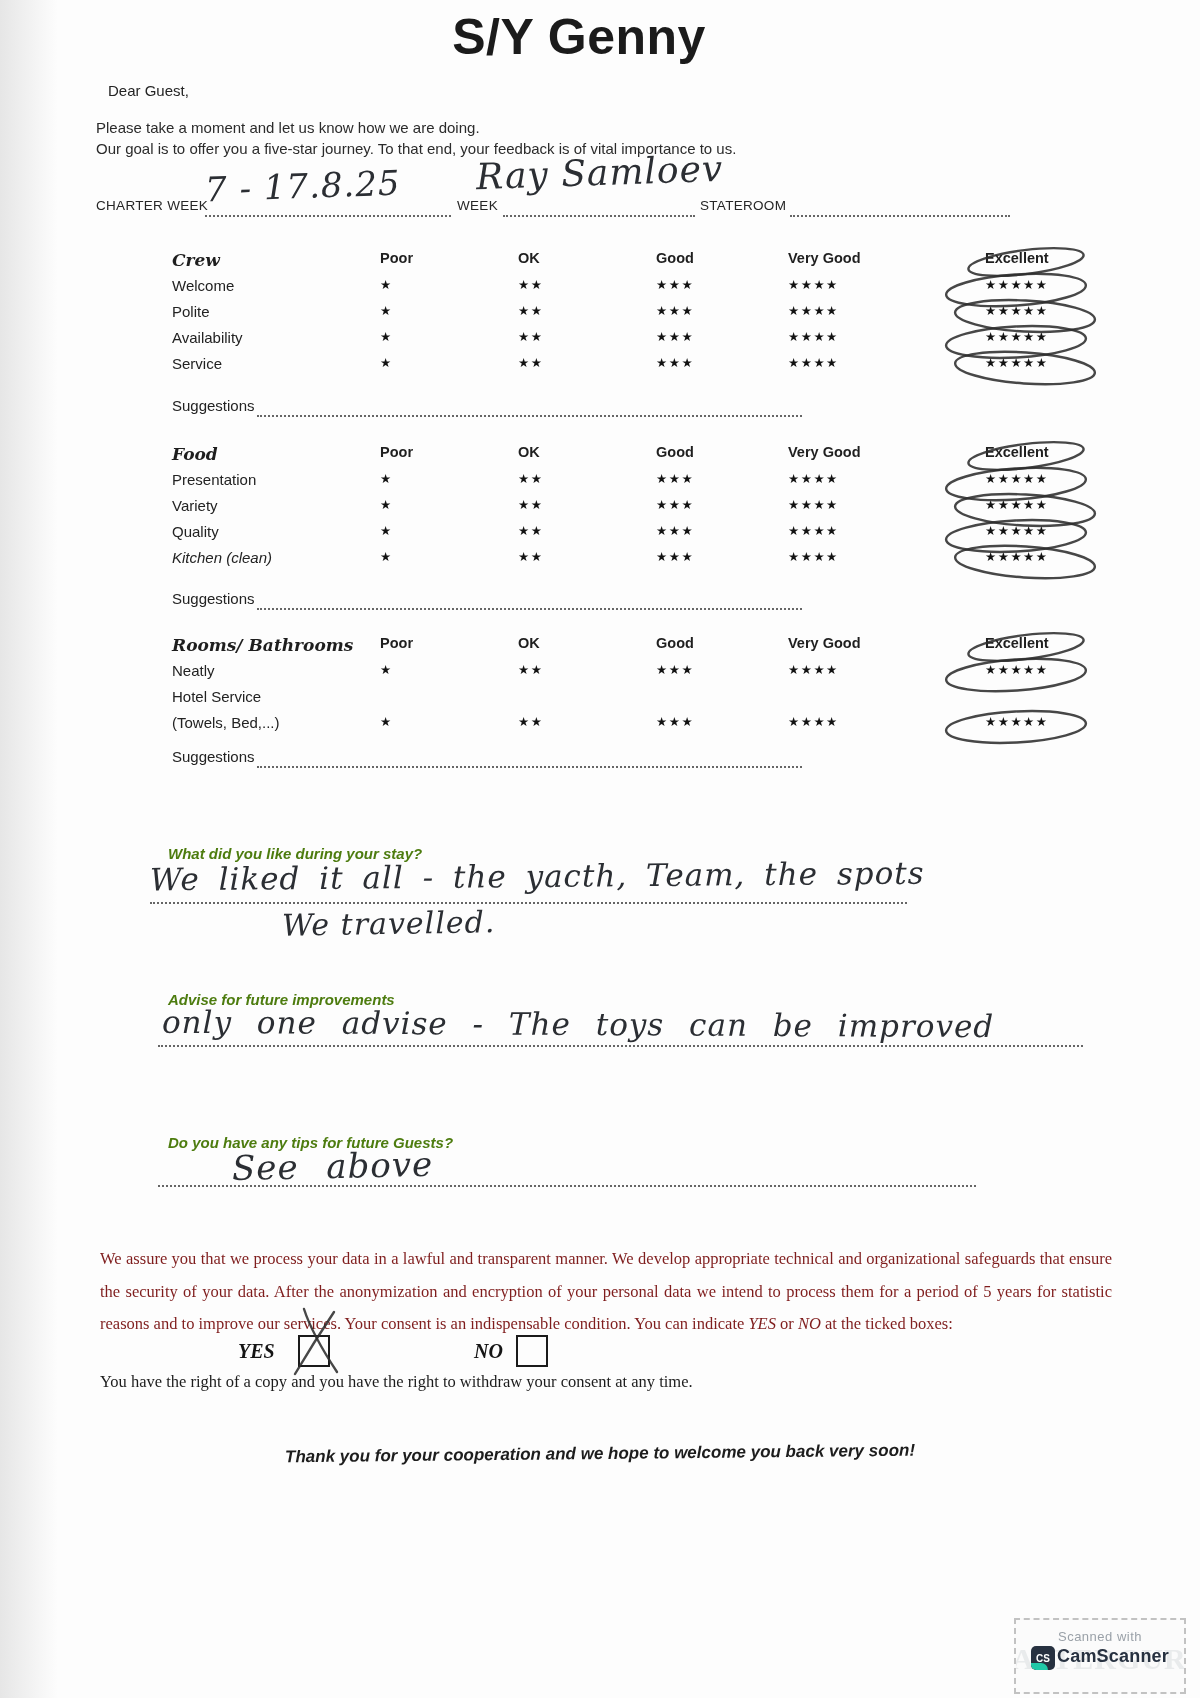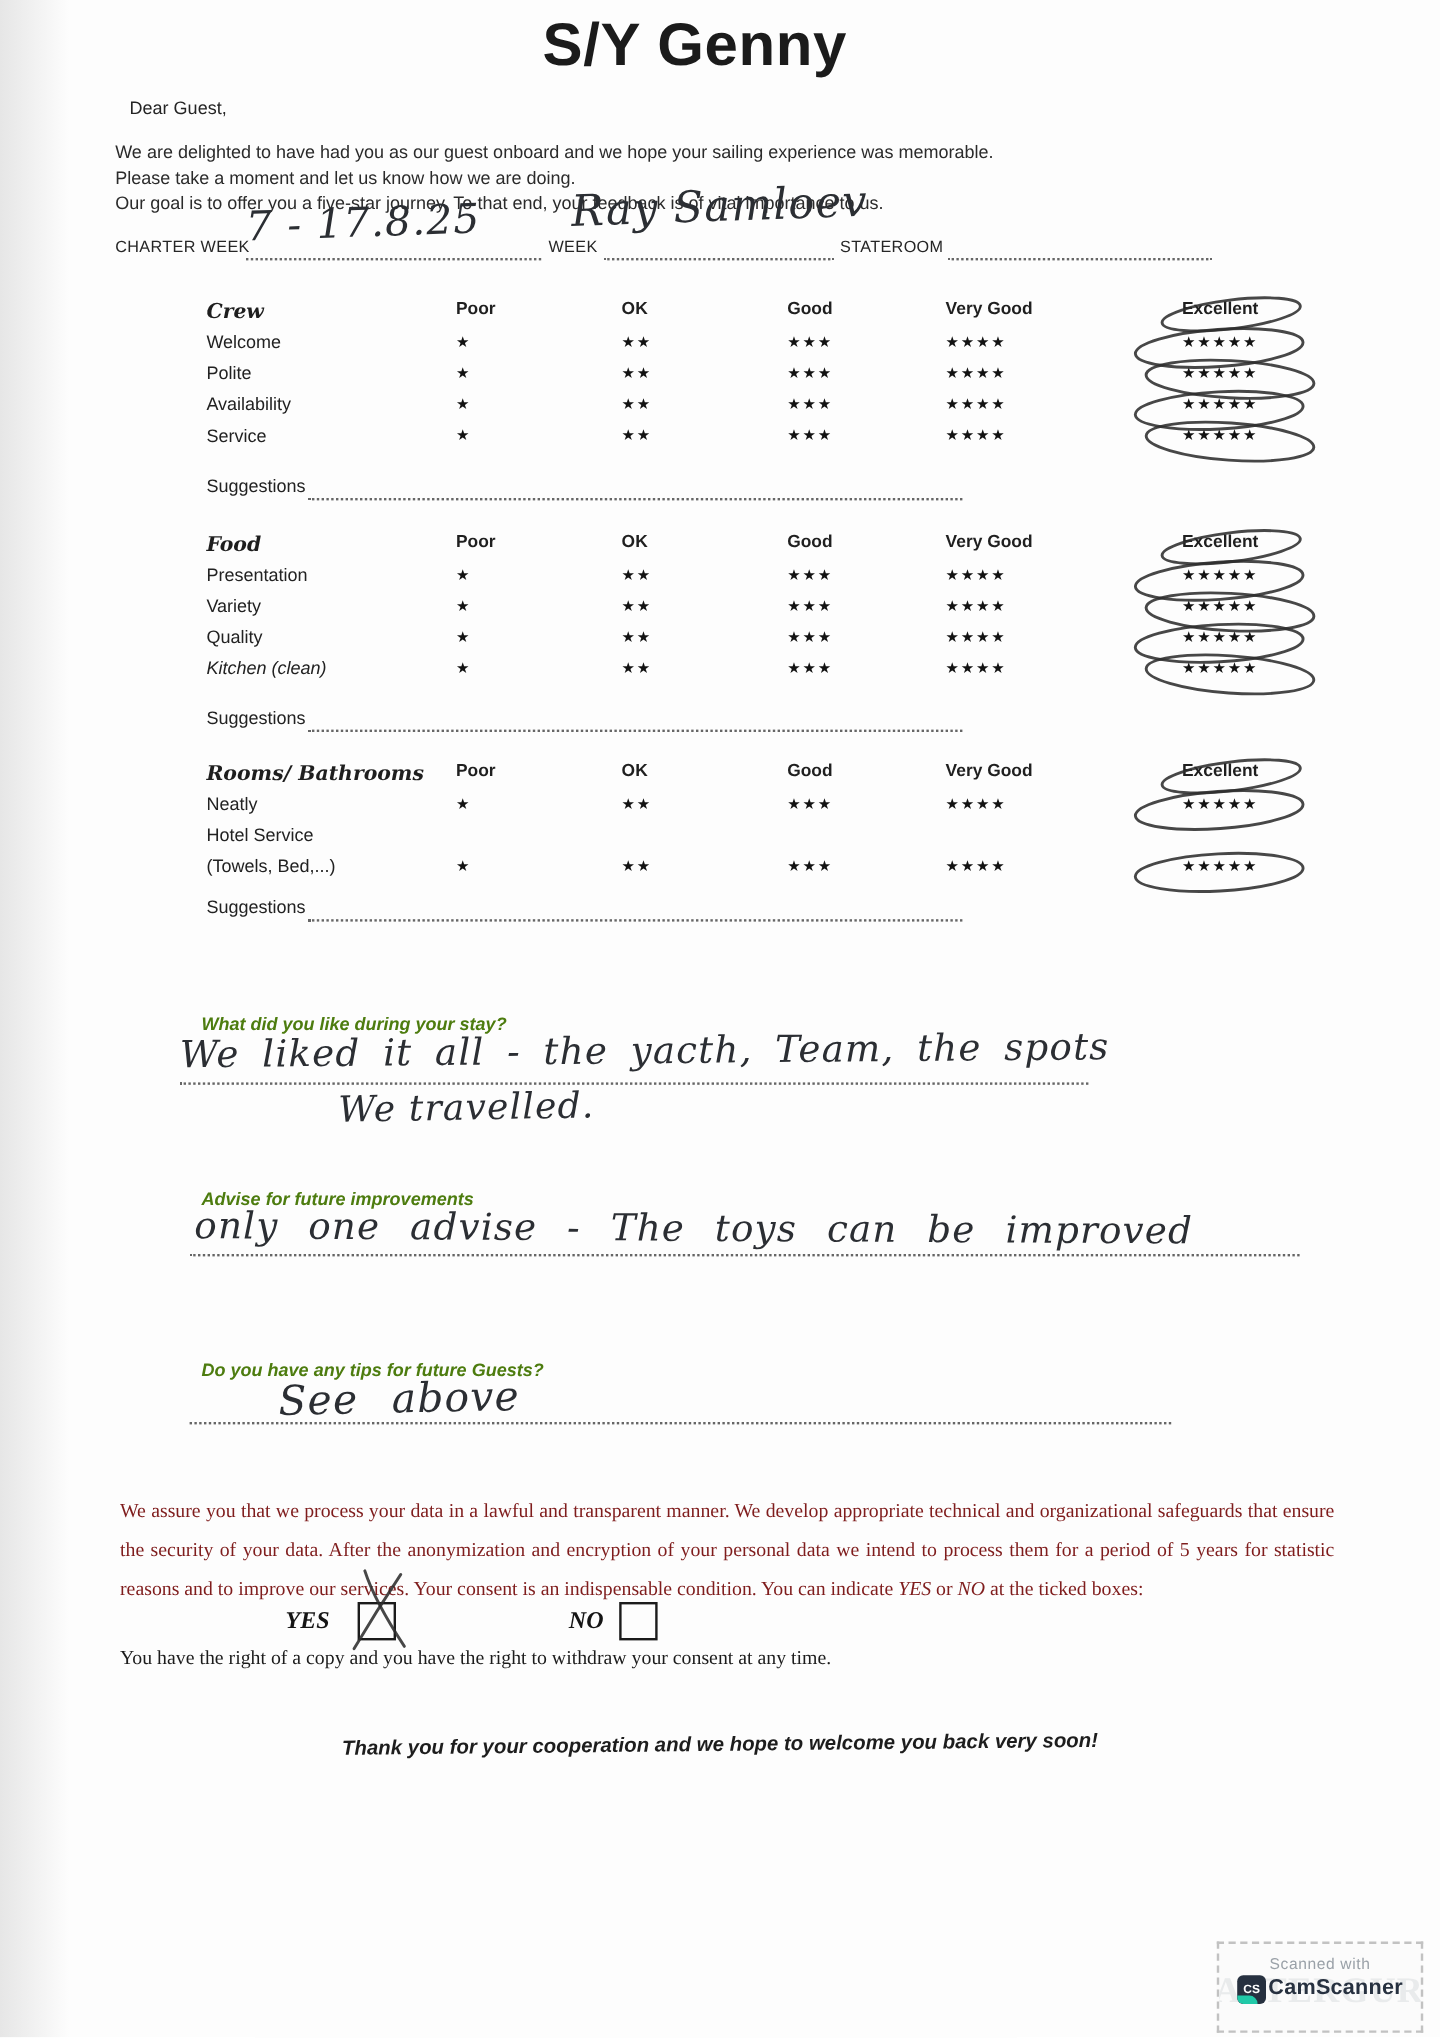--- a/index.html
+++ b/index.html
@@ -54,21 +54,20 @@
 </head>
 <body>
 
 <div class="page">
   <div class="edge-left"></div>
 
   <div class="abs title">S/Y Genny</div>
   <div class="abs greeting">Dear Guest,</div>
 
   <div class="abs intro">
-    <span>We are delighted to have had you as our guest onboard and we hope your sailing experience was memorable.</span>
     <span>Please take a moment and let us know how we are doing.</span>
     <span>Our goal is to offer you a five-star journey. To that end, your feedback is of vital importance to us.</span>
   </div>
 
   <div class="abs fieldlab" style="left:96px;top:198px;">CHARTER WEEK</div>
   <span class="dots" style="left:205px;top:214px;width:246px;"></span>
   <div class="abs fieldlab" style="left:457px;top:198px;">WEEK</div>
   <span class="dots" style="left:503px;top:214px;width:192px;"></span>
   <div class="abs fieldlab" style="left:700px;top:198px;">STATEROOM</div>
   <span class="dots" style="left:790px;top:214px;width:220px;"></span>

